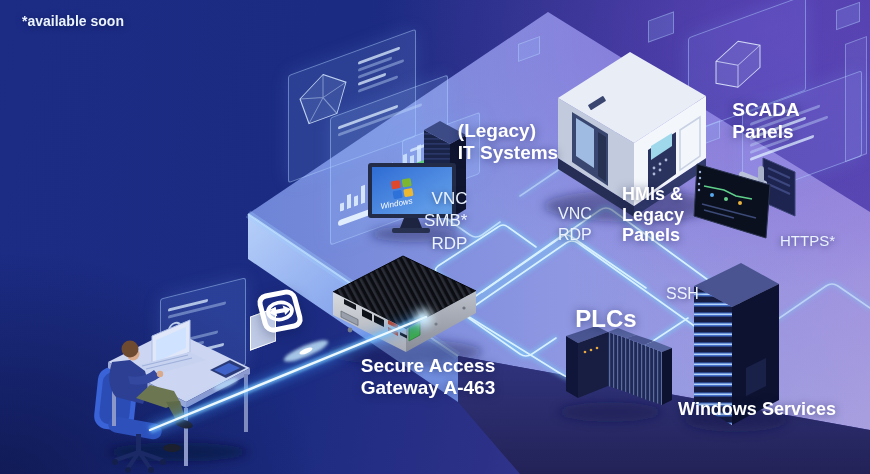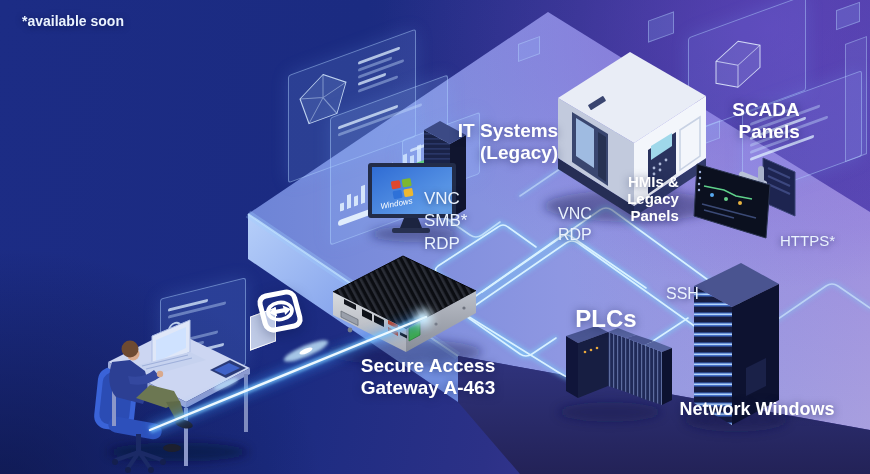--- a/index.html
+++ b/index.html
@@ -15,24 +15,24 @@
   svg.layer{position:absolute;left:0;top:0;}
   
   .panel{position:absolute;border:1px solid rgba(178,212,255,.45);
     background:rgba(138,180,255,.15);border-radius:3px;padding:7px;
     transform:skewY(-20deg);box-shadow:0 0 18px rgba(120,170,255,.18);}
   .panel .row{height:3px;background:rgba(222,239,255,.75);border-radius:2px;margin:4px 0;}
   .panel .row.dim{background:rgba(200,225,255,.40);}
   .pill{display:inline-block;height:5px;border-radius:3px;margin-right:4px;}
   .sq{position:absolute;border:1px solid rgba(185,215,255,.4);background:rgba(150,190,255,.18);transform:skewY(-20deg);}
   
-  .lbl{position:absolute;color:#fff;font-weight:bold;text-align:right;line-height:1.14;
+  .lbl{position:absolute;color:#fff;font-weight:bold;text-align:left;line-height:1.14;
     text-shadow:0 1px 8px rgba(12,22,70,.55);white-space:nowrap;}
   .proto{position:absolute;color:#eaf3fe;font-weight:500;line-height:1.32;
-    text-shadow:0 1px 6px rgba(12,22,70,.6);white-space:nowrap;}
+    text-shadow:0 1px 6px rgba(12,22,70,.6);white-space:nowrap;text-align:right;}
   .ctr{transform:translateX(-50%);}
   
   .tv{position:absolute;left:260px;top:291px;width:40px;height:40px;border:5px solid #fff;
     border-radius:10px;transform:rotate(-15deg) skewY(4deg);
     box-shadow:0 4px 14px rgba(10,20,70,.35);}
 </style>
 </head>
 <body>
 
 <div class="scene">
@@ -385,50 +385,50 @@
   <div class="tv">
     <svg width="30" height="30" style="position:absolute;left:0;top:0">
       <ellipse cx="15" cy="15" rx="12" ry="8.6" fill="none" stroke="#fff" stroke-width="3.6"></ellipse>
       <polygon points="4,15 11,10 11,13 19,13 19,10 26,15 19,20 19,17 11,17 11,20" fill="#fff"></polygon>
     </svg>
   </div>
 
   <div class="proto" style="left:22px;top:12px;font-size:14px;font-weight:600">*available soon</div>
 
   <div class="lbl ctr" style="left:508px;top:120px;font-size:19px">
+    <div>(Legacy)</div>
     <div>IT Systems</div>
-    <div>(Legacy)</div>
   </div>
   <div class="proto" style="left:424px;top:188px;font-size:17px">
     <div>VNC</div>
     <div>SMB*</div>
     <div>RDP</div>
   </div>
 
-  <div class="lbl ctr" style="left:653px;top:173px;font-size:15px">
+  <div class="lbl ctr" style="left:653px;top:184px;font-size:18px">
     <div>HMIs &amp;</div>
     <div>Legacy</div>
     <div>Panels</div>
   </div>
   <div class="proto" style="left:558px;top:203px;font-size:16px">
     <div>VNC</div>
     <div>RDP</div>
   </div>
 
   <div class="lbl ctr" style="left:766px;top:99px;font-size:19px">
     <div>SCADA</div>
     <div>Panels</div>
   </div>
   <div class="proto" style="left:780px;top:231px;font-size:15px">HTTPS*</div>
 
   <div class="lbl ctr" style="left:606px;top:305px;font-size:24px">PLCs</div>
   <div class="proto" style="left:666px;top:283px;font-size:16px">SSH</div>
 
   <div class="lbl ctr" style="left:757px;top:399px;font-size:18px">
-    <div>Network Windows</div>
+    <div>Windows Services</div>
   </div>
 
   <div class="lbl ctr" style="left:428px;top:355px;font-size:19px">
     <div>Secure Access</div>
     <div>Gateway A-463</div>
   </div>
 
 </div>
 
 </body></html>

